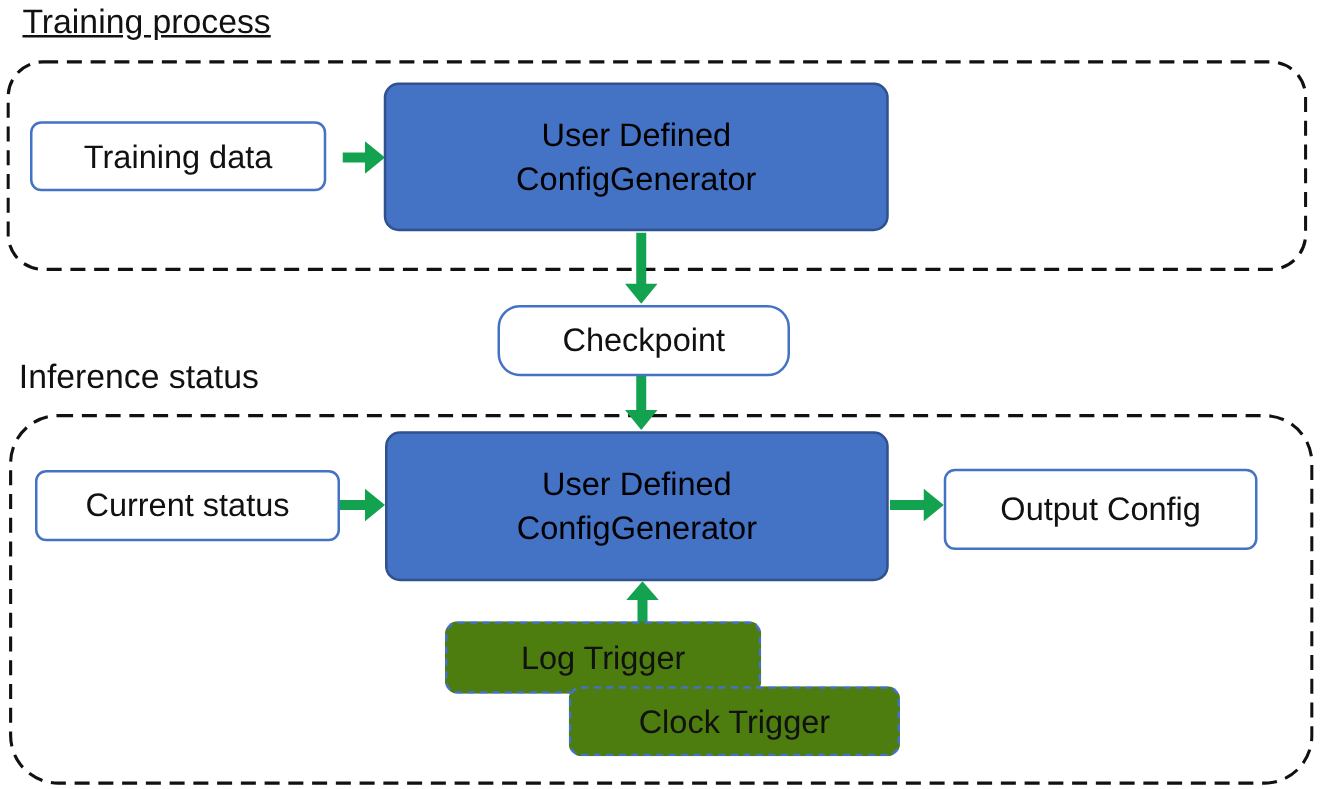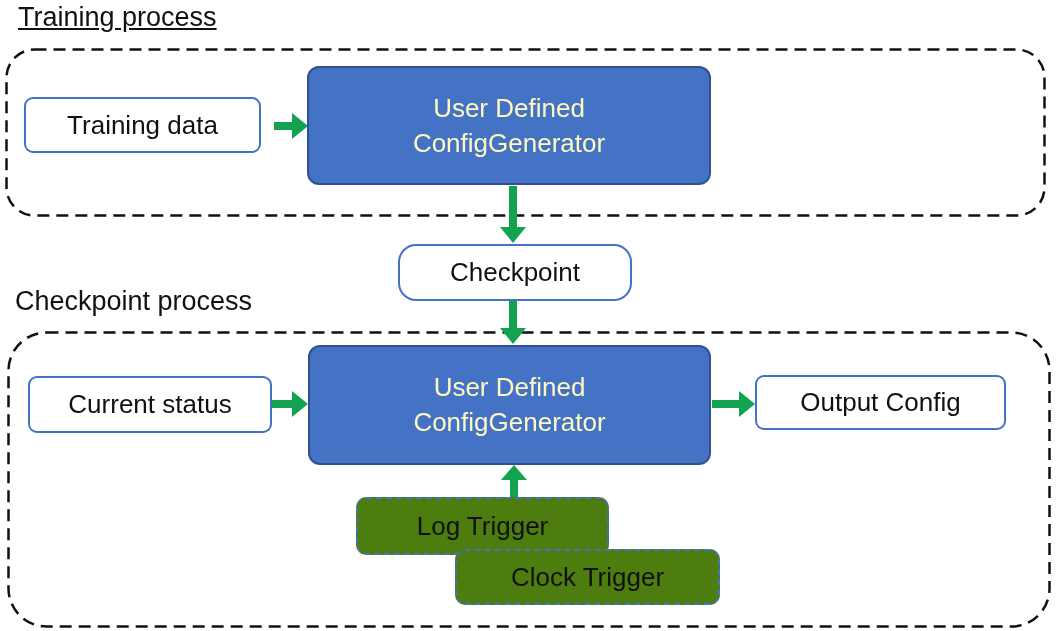--- a/index.html
+++ b/index.html
@@ -37,21 +37,21 @@
     display: flex; align-items: center; justify-content: center;
     text-align: center;
     z-index: 3;
     font-size: 26px;
     white-space: nowrap;
   }
   .node-blue {
     background: var(--node-fill);
     border: 2px solid var(--node-border);
     border-radius: 12px;
-    color: #fef9c3;
+    color: #000000;
     flex-direction: column;
     line-height: 35px;
     z-index: 3;
   }
   .node-white {
     background: #ffffff;
     border: 2px solid var(--outline-blue);
     border-radius: 9px;
     color: var(--text-dark);
   }
@@ -63,21 +63,21 @@
   }
   .arrow { z-index: 2; }
   .arrow svg { display: block; }
   .arrow-fill { fill: var(--arrow-green); }
 </style>
 </head>
 <body>
 
 <div class="abs section-label" style="left:18px; top:2px;text-decoration:underline;">Training process</div>
 
-<div class="abs section-label" style="left:15px; top:286px;">Checkpoint process</div>
+<div class="abs section-label" style="left:15px; top:286px;">Inference status</div>
 
 <svg class="abs container-svg" style="left:5px; top:48px;" width="1041" height="169">
   <rect class="container-rect" x="1.5" y="1.5" width="1038" height="166" rx="28" ry="28"></rect>
 </svg>
 
 <svg class="abs container-svg" style="left:7px; top:331px;" width="1044" height="297">
   <rect class="container-rect" x="1.5" y="1.5" width="1041" height="294" rx="38" ry="38"></rect>
 </svg>
 
 <div class="abs node node-white" style="left:24px; top:97px; width:237px; height:56px;">
@@ -95,21 +95,21 @@
 
 <div class="abs node node-white" style="left:28px; top:376px; width:244px; height:57px;text-align:right;">
   <span>Current status</span>
 </div>
 
 <div class="abs node node-blue" style="left:308px; top:345px; width:403px; height:120px;">
   <span>User Defined</span>
   <span>ConfigGenerator</span>
 </div>
 
-<div class="abs node node-white" style="left:755px; top:375px; width:251px; height:55px;">
+<div class="abs node node-white" style="left:755px; top:375px; width:251px; height:65px;">
   <span>Output Config</span>
 </div>
 
 <div class="abs node node-dashed" style="left:356px; top:497px; width:253px; height:58px; z-index:3;">
   <span>Log Trigger</span>
 </div>
 
 <div class="abs node node-dashed" style="left:455px; top:549px; width:265px; height:56px; z-index:4;">
   <span>Clock Trigger</span>
 </div>

